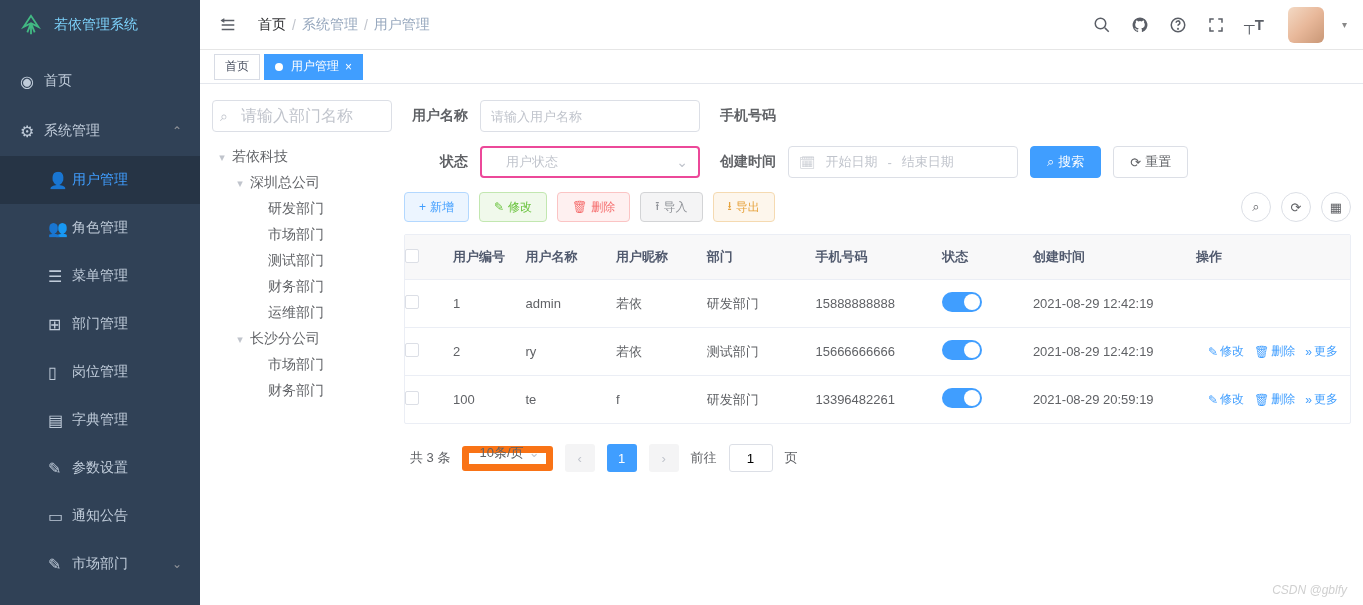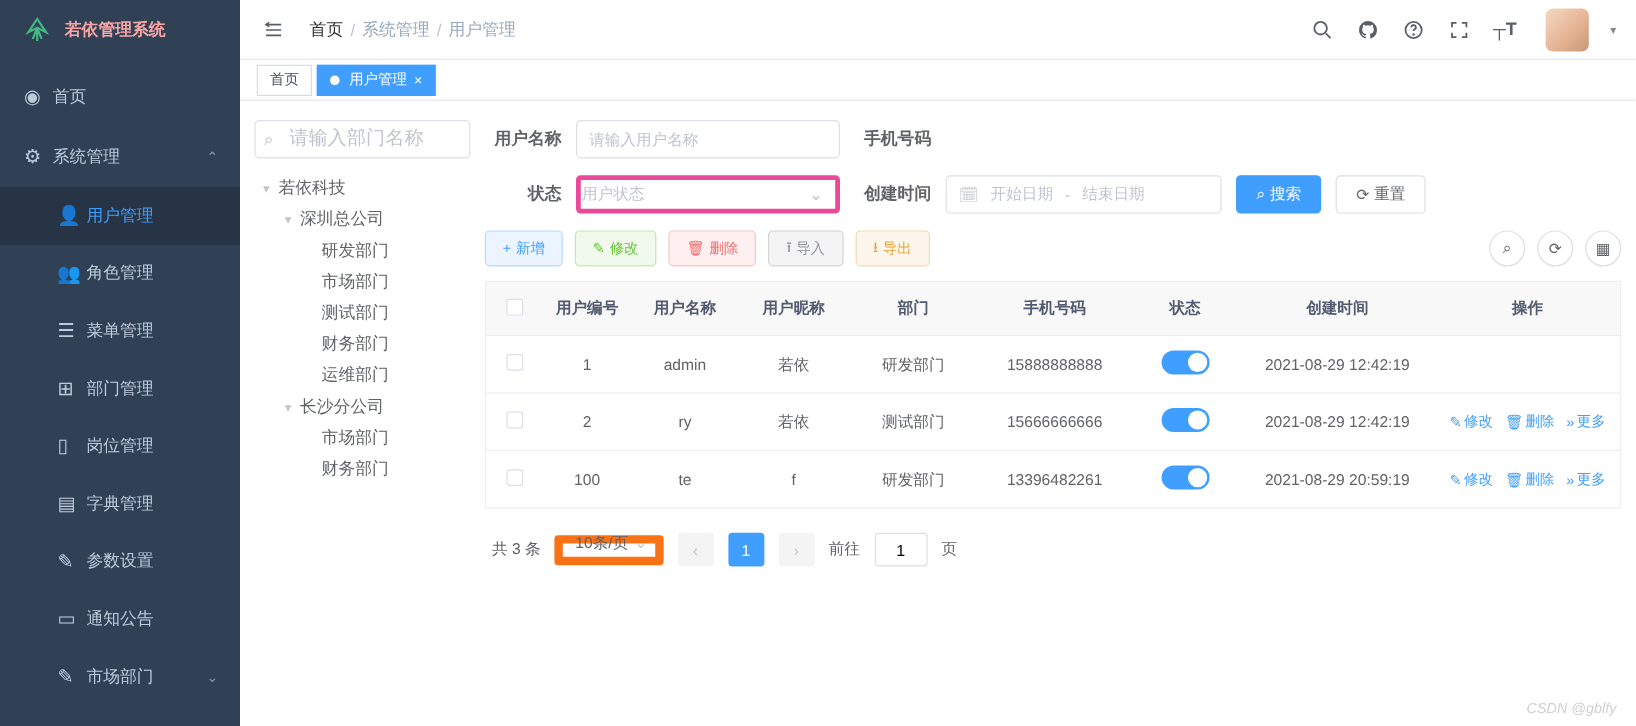--- a/index.html
+++ b/index.html
@@ -3,21 +3,21 @@
 <meta charset="utf-8">
 <style>
 * { margin: 0; padding: 0; box-sizing: border-box; }
 body { font-family: "Helvetica Neue", Helvetica, "PingFang SC", "Microsoft YaHei", Arial, sans-serif; font-size: 13px; color: #606266; background: #fff; overflow: hidden; }
 .app { display: flex; height: 605px; width: 1363px; }
 
 
 .sidebar { width: 200px; background: #304156; color: #bfcbd9; display: flex; flex-direction: column; flex-shrink: 0; overflow-y: auto; }
 .logo { height: 50px; display: flex; align-items: center; padding-left: 20px; gap: 12px; }
 .logo-icon { color: #42b983; font-size: 20px; display: flex; }
-.logo-text { color: #fca5a5; font-size: 14px; font-weight: 700; }
+.logo-text { color: #7dd3fc; font-size: 14px; font-weight: 400; }
 .menu { list-style: none; padding-top: 6px; }
 .menu-item { display: flex; align-items: center; height: 50px; padding-left: 20px; cursor: pointer; font-size: 14px; color: #bfcbd9; position: relative; }
 .menu-item.active { color: #409eff; background: #263445; }
 .menu-item .mi-icon { width: 24px; display: inline-flex; font-size: 16px; }
 .menu-item .arrow { position: absolute; right: 18px; font-size: 12px; color: #909399; }
 .sub-item { padding-left: 48px !important; height: 48px; }
 
 
 .main { flex: 1; display: flex; flex-direction: column; background: #fff; min-width: 0; }
 .topbar { height: 50px; border-bottom: 1px solid #e6e6e6; display: flex; align-items: center; padding: 0 16px; gap: 8px; }
@@ -47,42 +47,42 @@
 .tree { font-size: 14px; color: #606266; }
 .tree-node { padding: 4px 0; display: flex; align-items: center; cursor: pointer; }
 .tree-node .expand { width: 20px; color: #c0c4cc; font-size: 11px; text-align: center; }
 .tree-children { padding-left: 18px; }
 
 
 .right { flex: 1; min-width: 0; display: flex; flex-direction: column; }
 .filter-row { display: flex; align-items: center; gap: 12px; margin-bottom: 14px; flex-wrap: wrap; }
 .f-label { font-size: 14px; color: #606266; font-weight: 600; width: 64px; text-align: right; }
 .f-input { height: 32px; border: 1px solid #dcdfe6; border-radius: 4px; padding: 0 10px; font-size: 13px; outline: none; width: 220px; color:#606266; }
-.f-select { width: 220px; height: 32px; border: 4px solid #ec4899; border-radius: 4px; padding: 0 26px 0 1px; font-size: 13px; color: #c0c4cc; position: relative; display:flex; align-items:center; background:#fff; cursor:pointer; }
+.f-select { width: 220px; height: 32px; border: 2px solid #ec4899; border-radius: 4px; padding: 0 26px 0 24px; font-size: 13px; color: #c0c4cc; position: relative; display:flex; align-items:center; background:#fff; cursor:pointer; }
 .f-select::after { content:"⌄"; position:absolute; right:10px; color:#c0c4cc; font-size:14px; }
 .date-range { width: 230px; height: 32px; border: 1px solid #dcdfe6; border-radius: 4px; display: flex; align-items: center; padding: 0 10px; gap: 10px; font-size: 13px; color:#c0c4cc; }
 .btn { height: 32px; padding: 0 16px; border-radius: 4px; font-size: 13px; cursor: pointer; display: inline-flex; align-items: center; gap: 4px; border: 1px solid #dcdfe6; background: #fff; color: #606266; }
 .btn-primary { background: #409eff; border-color: #409eff; color: #fff; }
 .btn-plain-primary { color:#409eff; border-color:#b3d8ff; background:#ecf5ff; }
 .btn-plain-success { color:#67c23a; border-color:#c2e7b0; background:#f0f9eb; }
 .btn-plain-danger { color:#f56c6c; border-color:#fbc4c4; background:#fef0f0; }
 .btn-plain-info { color:#909399; border-color:#d3d4d6; background:#f4f4f5; }
 .btn-plain-warning { color:#e6a23c; border-color:#f5dab1; background:#fdf6ec; }
 .btn-sm { height: 30px; padding: 0 14px; font-size: 12px; }
 
 .toolbar { display: flex; align-items: center; gap: 10px; margin-bottom: 12px; }
 .toolbar .spacer { flex: 1; }
 .circle-btn { width: 30px; height: 30px; border-radius: 50%; border: 1px solid #dcdfe6; display: flex; align-items: center; justify-content: center; cursor: pointer; color: #606266; font-size: 13px; background:#fff; }
 
 
 .table { width: 100%; border: 1px solid #ebeef5; border-radius: 2px; }
 .thead, .trow { display: flex; align-items: center; }
 .thead { background: #f8f8f9; height: 44px; font-weight: 600; color: #515a6e; }
 .trow { height: 48px; border-top: 1px solid #ebeef5; }
-.cell { text-align: center; font-size: 13px; }
+.cell { font-size: 13px; }
 .c-chk { width: 48px; } 
 .c-id { flex: 0.8; } .c-name { flex: 1; } .c-nick { flex: 1; } .c-dept { flex: 1.2; } .c-phone { flex: 1.4; } .c-status { flex: 1; } .c-time { flex: 1.8; } .c-ops { flex: 1.7; }
 .chk { width: 14px; height: 14px; border: 1px solid #dcdfe6; border-radius: 2px; display: inline-block; cursor: pointer; background:#fff; }
 .switch { width: 40px; height: 20px; border-radius: 10px; background: #409eff; position: relative; display: inline-block; cursor: pointer; }
 .switch::after { content:""; width:16px; height:16px; border-radius:50%; background:#fff; position:absolute; right:2px; top:2px; }
 .row-ops { display: flex; gap: 10px; justify-content: center; color:#409eff; font-size: 12px; }
 .row-ops span { cursor: pointer; display: inline-flex; align-items: center; gap: 2px; }
 
 
 .pager { display: flex; align-items: center; justify-content: flex-start; gap: 12px; padding: 20px 6px; font-size: 13px; }

